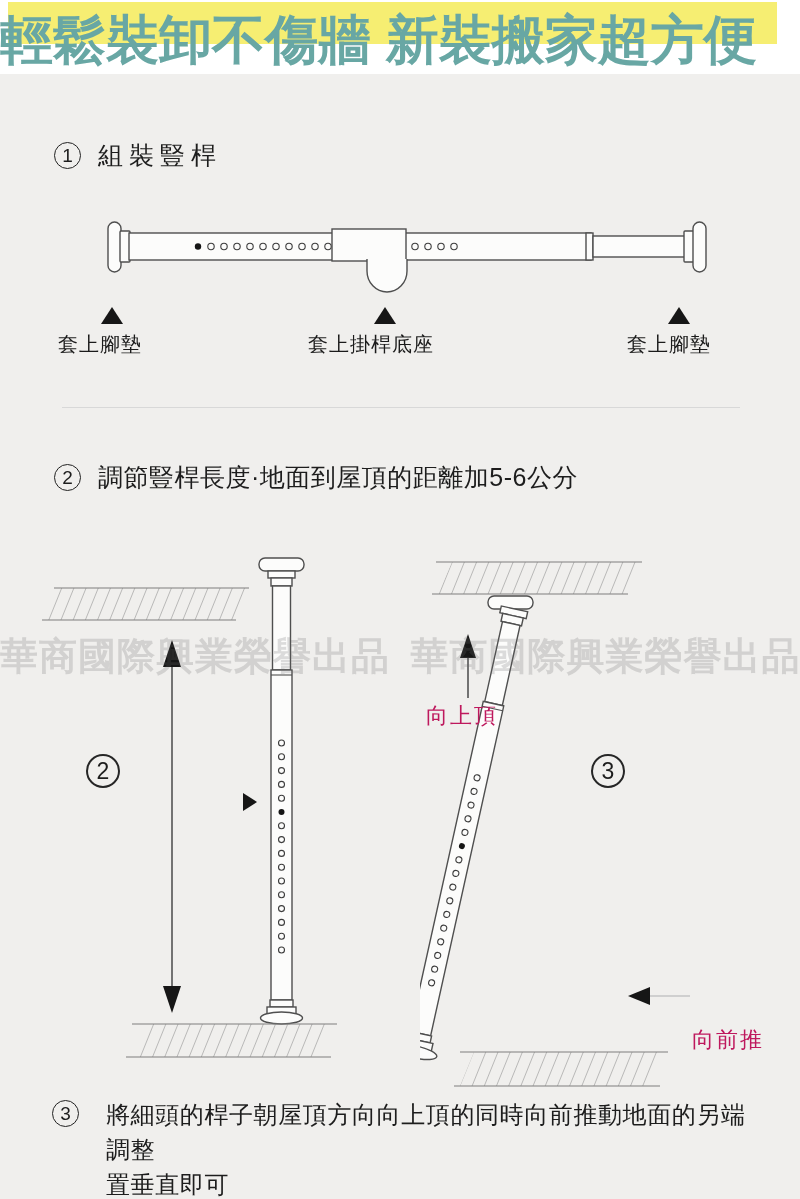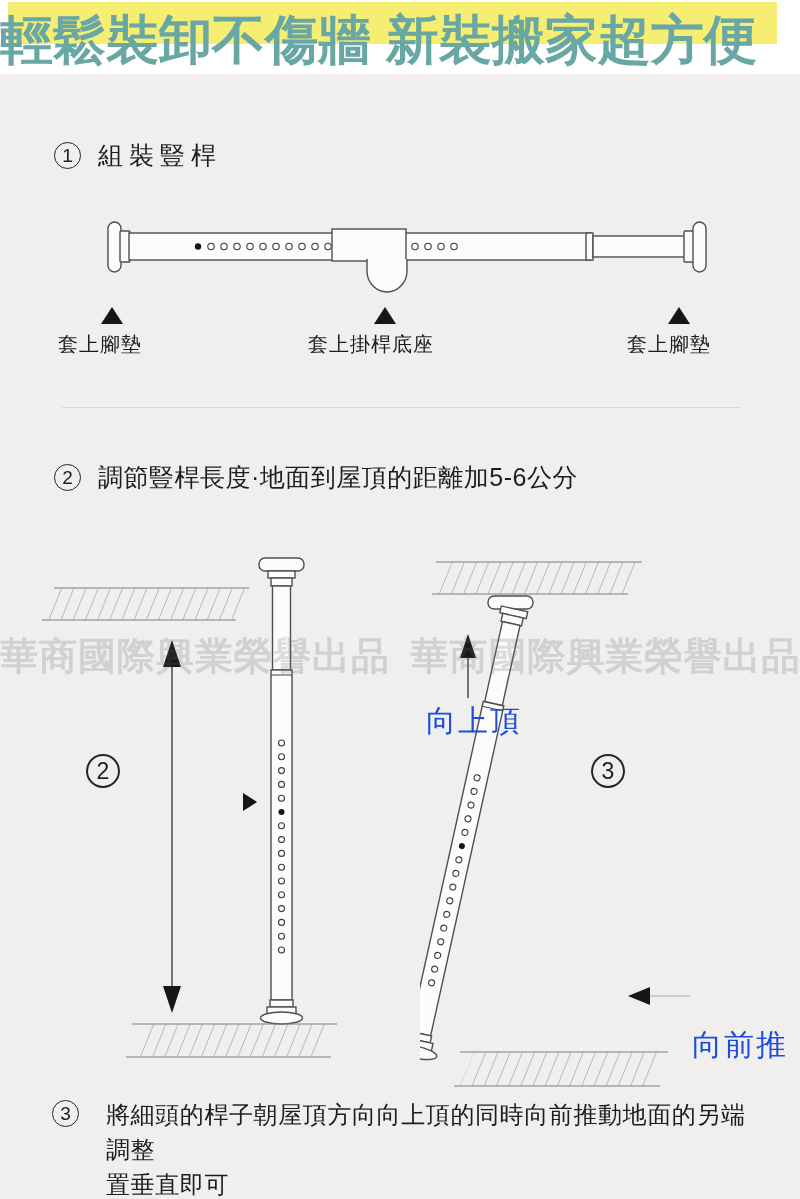--- a/index.html
+++ b/index.html
@@ -33,21 +33,21 @@
   .hline{stroke:#7f7f7f;stroke-width:1.2;fill:none;}
   .hole{fill:#fcfcfb;stroke:#3c3c3c;stroke-width:1.1;}
   .hole-f{fill:#161616;stroke:none;}
   .arrowline{stroke:#4a4a4a;stroke-width:1.5;}
   .tri{fill:#161616;}
   .thin{stroke:#4f4f4f;stroke-width:1.1;}
 
   .badge{position:absolute;box-sizing:border-box;width:34px;height:34px;border:2px solid #262626;
     border-radius:50%;display:flex;align-items:center;justify-content:center;
     font-size:23px;color:#1d1d1d;}
-  .dir-label{position:absolute;font-size:30px;color:#1d4ed8;letter-spacing:2px;white-space:nowrap;}
+  .dir-label{position:absolute;font-size:22px;color:#be185d;letter-spacing:2px;white-space:nowrap;}
 
   .watermark{position:absolute;left:0;top:611px;width:800px;text-align:center;white-space:nowrap;
     font-family:"Liberation Serif",serif;font-weight:bold;font-size:38px;letter-spacing:1px;
     word-spacing:10px;color:rgba(105,105,105,0.22);pointer-events:none;margin-top:20px;}
 
   
   .step3{position:absolute;left:52px;top:1097px;width:716px;display:flex;align-items:flex-start;color:#1d1d1d;}
   .step3 .circle-num{margin-top:3px;}
   .step3-text{margin-left:9px;font-size:24px;line-height:35px;letter-spacing:0.6px;}
   .step3-text span{display:block;margin-left:18px;}

